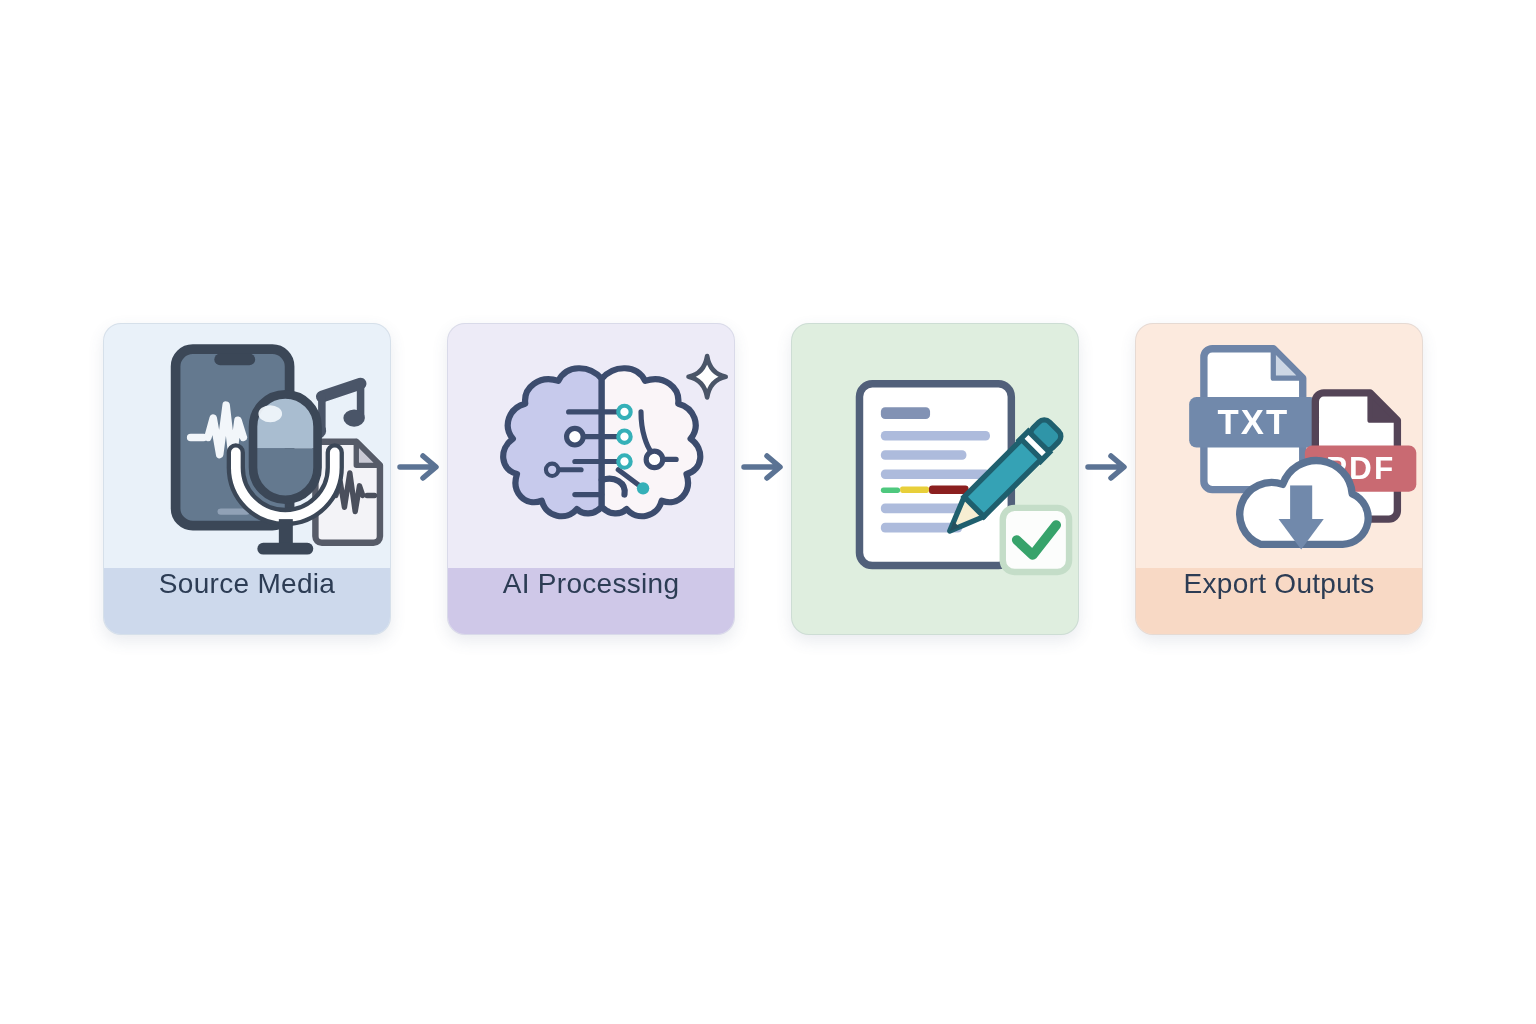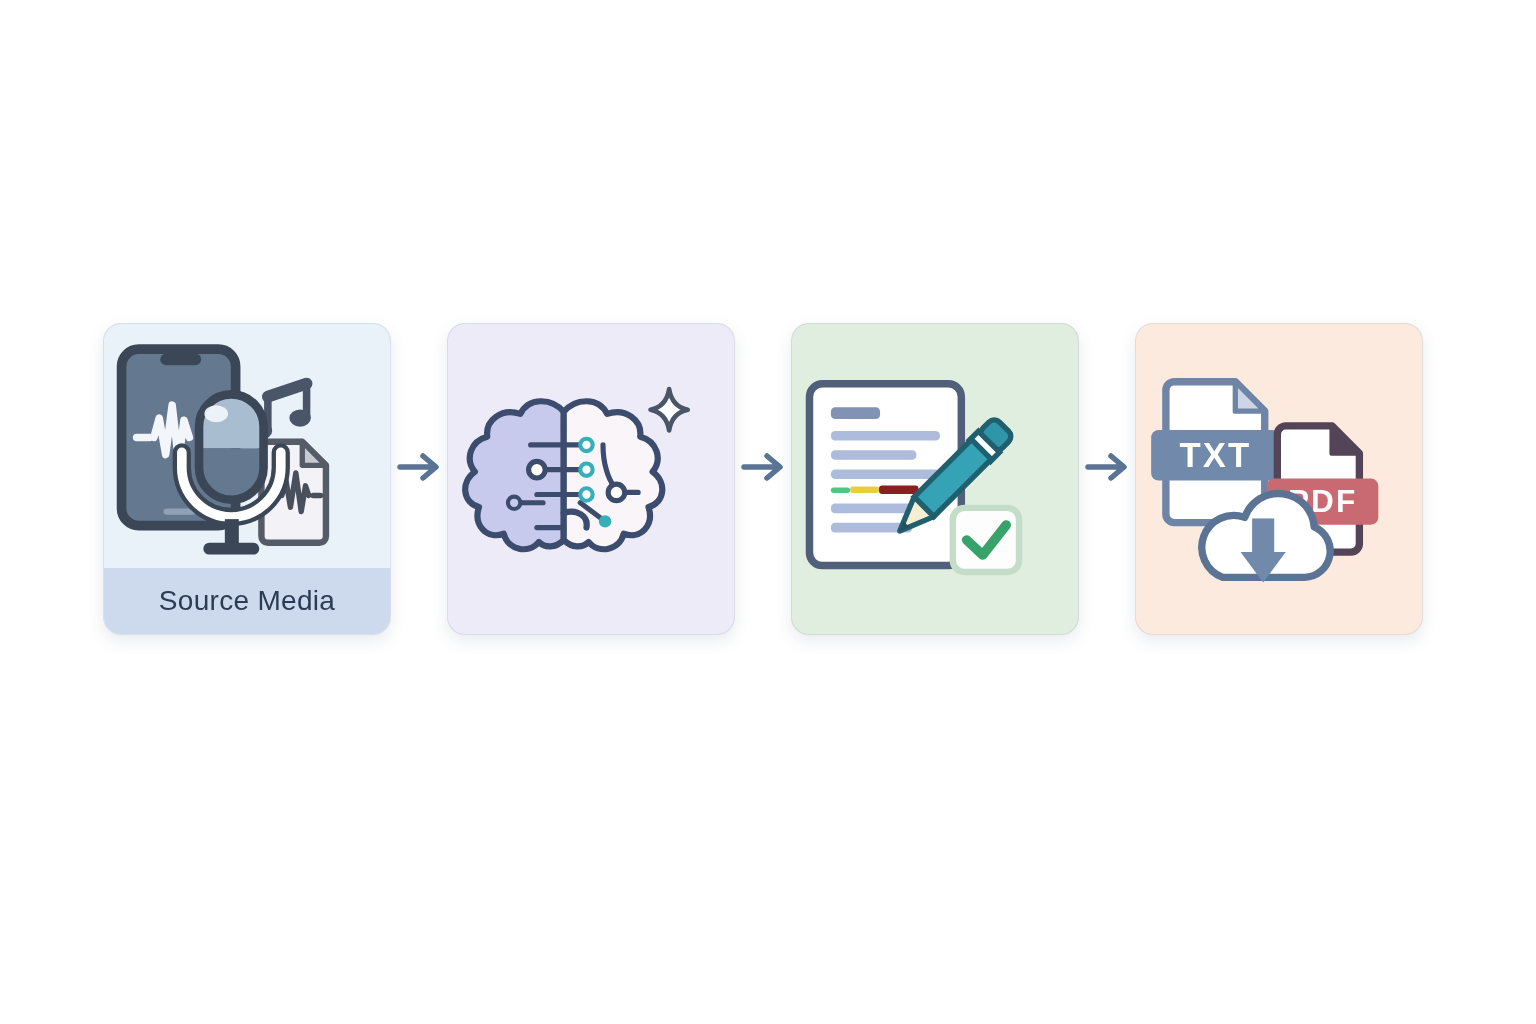--- a/index.html
+++ b/index.html
@@ -12,26 +12,26 @@
     display:flex;align-items:center;
   }
   .step-card{
     width:286px;height:310px;border-radius:18px;
     background:var(--card-bg,#eef2f8);
     border:1px solid rgba(100,120,150,0.14);
     box-shadow:0 6px 16px rgba(70,90,120,0.12);
     display:flex;flex-direction:column;overflow:hidden;
   }
   .icon-area{
-    flex:1;display:flex;align-items:center;justify-content:flex-start;border-radius:29px;
+    flex:1;display:flex;align-items:center;justify-content:flex-end;border-radius:29px;
   }
   .card-footer{
     height:66px;flex:0 0 66px;
     background:var(--card-footer,#d0daea);
-    display:flex;align-items:center;justify-content:center;
+    display:flex;align-items:flex-start;justify-content:center;
   }
   .card-label{
     font-size:28px;color:var(--label-color,#2c3c54);
     letter-spacing:0.3px;
   }
   .flow-arrow{
     width:56px;flex:0 0 56px;display:flex;align-items:center;justify-content:center;
     color:var(--arrow-color,#5b7394);
     margin-top:-24px;
   }
@@ -113,20 +113,23 @@
           <circle cx="134" cy="62" r="6" fill="#ffffff" stroke="#35b0b8" stroke-width="4"></circle>
           <circle cx="134" cy="86" r="6" fill="#ffffff" stroke="#35b0b8" stroke-width="4"></circle>
           <circle cx="134" cy="110" r="6" fill="#ffffff" stroke="#35b0b8" stroke-width="4"></circle>
           <circle cx="152" cy="136" r="6" fill="#35b0b8"></circle>
         </g>
         <g>
           <path d="M214,8 C216,20 222,26 232,28 C222,30 216,36 214,48 C212,36 206,30 196,28 C206,26 212,20 214,8 Z" fill="#ffffff" stroke="#4a5568" stroke-width="4.5" stroke-linejoin="round"></path>
         </g>
       </svg>
     </div>
+    <div class="card-footer">
+      <span class="card-label">AI Processing</span>
+    </div>
   </div>
 
   <div class="flow-arrow">
     <svg width="46" height="38" viewBox="0 0 46 38">
       <path d="M4,19 H38 M27,8 L40,19 L27,30" fill="none" stroke="currentColor" stroke-width="5.5" stroke-linecap="round" stroke-linejoin="round"></path>
     </svg>
   </div>
 
   <div class="step-card" style="--card-bg: #dfeedf; --card-footer: #bad7bc;">
     <div class="icon-area">
@@ -182,15 +185,18 @@
           <text x="177" y="138" text-anchor="middle" font-family="Liberation Sans, sans-serif" font-size="30" font-weight="bold" letter-spacing="2" fill="#ffffff">PDF</text>
         </g>
 
         <g>
           <path d="M82,200 h78 a25,25 0 0 0 9,-48 a34,34 0 0 0 -66,-9 a27,27 0 0 0 -21,57 z" fill="#ffffff" stroke="#5b7394" stroke-width="7" stroke-linejoin="round"></path>
           <rect x="110" y="144" width="21" height="34" fill="#7189ab"></rect>
           <path d="M99,176 h43 l-21.5,29 z" fill="#7189ab"></path>
         </g>
       </svg>
     </div>
+    <div class="card-footer">
+      <span class="card-label">Export Outputs</span>
+    </div>
   </div>
 
 </div>
 
 </body></html>

